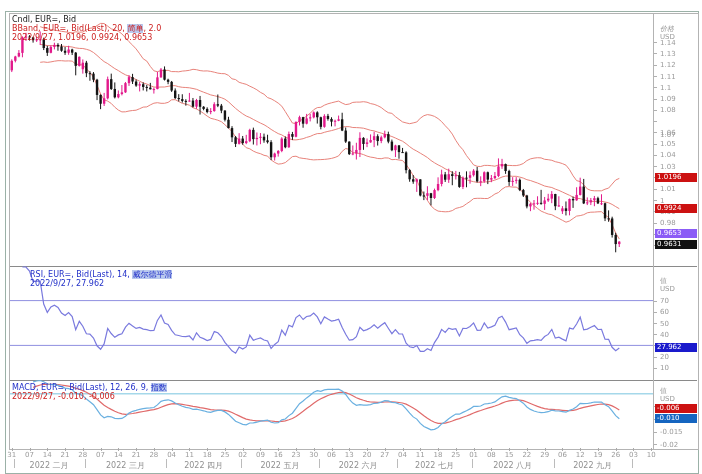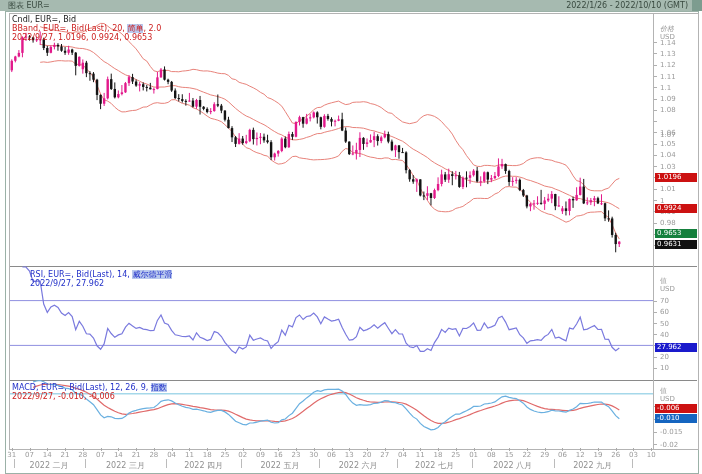--- a/index.html
+++ b/index.html
@@ -38,25 +38,20 @@
            font-size:7px;color:#9a9a9a;}
   .xmonlbl{position:absolute;top:11px;width:70px;margin-left:-35px;text-align:center;
            font-size:8px;color:#8f8f8f;white-space:nowrap;}
   .xtick{position:absolute;top:-1px;width:1px;height:3px;background:#aaa;}
   .xbound{position:absolute;top:10px;width:1px;height:9px;background:#bbb;}
 </style>
 </head>
 <body>
 
 <div class="screen">
-  <div class="titlebar">
-    <span class="tb-title">图表 EUR=</span>
-    <span class="tb-range">2022/1/26 - 2022/10/10 (GMT)</span>
-    <span class="tb-cap"></span>
-  </div>
 
   <div class="frame"></div>
   <div class="plotbox"></div>
 
   <svg id="svg-main" width="643" height="248">
       <g>
         <path d="M30.2 12.7L33.7 13.8L37.3 14.7L40.9 15.5L44.4 16.1L48.0 16.7L51.5 17.3L55.1 17.8L58.6 18.4L62.2 18.8L65.7 17.8L69.3 18.2L72.8 18.0L76.4 15.9L79.9 14.2L83.5 13.8L87.0 11.6L90.6 9.4L94.1 9.5L97.7 12.1L101.2 14.8L104.8 15.9L108.4 17.2L111.9 19.9L115.5 23.8L119.0 27.7L122.6 31.2L126.1 34.9L129.7 39.8L133.2 44.8L136.8 47.1L140.3 52.4L143.9 56.8L147.4 57.7L151.0 56.6L154.5 56.6L158.1 56.3L161.6 57.6L165.2 57.6L168.7 57.8L172.3 57.1L175.8 56.8L179.4 56.3L183.0 55.3L186.5 55.7L190.1 56.6L193.6 57.0L197.2 56.9L200.7 57.4L204.3 58.2L207.8 59.1L211.4 59.6L214.9 59.7L218.5 61.4L222.0 64.8L225.6 65.6L229.1 68.3L232.7 69.4L236.2 70.3L239.8 72.2L243.3 73.8L246.9 75.8L250.5 78.4L254.0 80.2L257.6 83.6L261.1 84.8L264.7 86.8L268.2 89.1L271.8 92.2L275.3 97.6L278.9 103.4L282.4 109.0L286.0 109.6L289.5 106.9L293.1 105.0L296.6 102.0L300.2 99.3L303.7 95.7L307.3 93.6L310.8 93.3L314.4 91.2L317.9 89.8L321.5 88.8L325.1 87.9L328.6 87.1L332.2 89.1L335.7 90.6L339.3 90.0L342.8 88.4L346.4 88.1L349.9 88.1L353.5 87.7L357.0 88.2L360.6 89.6L364.1 90.3L367.7 91.7L371.2 93.5L374.8 96.4L378.3 98.7L381.9 99.4L385.4 102.6L389.0 105.3L392.5 107.9L396.1 108.9L399.7 109.7L403.2 108.9L406.8 108.0L410.3 104.2L413.9 101.7L417.4 100.6L421.0 101.2L424.5 102.4L428.1 104.6L431.6 107.6L435.2 111.7L438.7 115.3L442.3 120.1L445.8 126.4L449.4 131.8L452.9 135.7L456.5 141.6L460.0 146.1L463.6 150.9L467.2 152.3L470.7 152.5L474.3 151.4L477.8 151.4L481.4 151.7L484.9 152.2L488.5 151.0L492.0 150.9L495.6 151.3L499.1 151.4L502.7 151.6L506.2 151.6L509.8 150.9L513.3 149.5L516.9 146.6L520.4 144.9L524.0 144.1L527.5 143.7L531.1 143.9L534.6 145.3L538.2 145.7L541.8 146.3L545.3 147.7L548.9 148.5L552.4 149.6L556.0 151.2L559.5 155.6L563.1 161.8L566.6 166.6L570.2 167.6L573.7 170.7L577.3 174.9L580.8 176.4L584.4 176.8L587.9 176.8L591.5 176.8L595.0 175.2L598.6 174.1L602.1 170.1L605.7 166.0L609.3 164.4" fill="none" stroke="#e8837b" stroke-width="1"></path>
         <path d="M30.2 30.5L33.7 30.8L37.3 31.6L40.9 31.7L44.4 31.6L48.0 31.7L51.5 32.0L55.1 32.4L58.6 32.6L62.2 33.0L65.7 33.9L69.3 34.4L72.8 34.5L76.4 35.3L79.9 36.4L83.5 38.5L87.0 41.4L90.6 44.7L94.1 47.6L97.7 49.6L101.2 52.1L104.8 54.6L108.4 56.6L111.9 58.9L115.5 60.8L119.0 62.3L122.6 63.9L126.1 65.5L129.7 67.2L133.2 69.0L136.8 70.0L140.3 71.7L143.9 73.0L147.4 73.2L151.0 73.0L154.5 73.0L158.1 72.3L161.6 71.7L165.2 71.7L168.7 72.7L172.3 73.3L175.8 73.5L179.4 73.8L183.0 74.5L186.5 75.3L190.1 76.8L193.6 78.2L197.2 79.5L200.7 80.9L204.3 81.7L207.8 82.6L211.4 83.7L214.9 85.2L218.5 87.8L222.0 91.1L225.6 94.4L229.1 97.2L232.7 99.8L236.2 102.0L239.8 103.5L243.3 105.4L246.9 107.3L250.5 109.1L254.0 110.7L257.6 112.9L261.1 115.4L264.7 117.6L268.2 119.6L271.8 120.9L275.3 123.1L278.9 124.5L282.4 125.8L286.0 125.9L289.5 125.4L293.1 124.7L296.6 123.4L300.2 122.4L303.7 120.8L307.3 119.6L310.8 119.5L314.4 118.3L317.9 117.4L321.5 116.6L325.1 115.6L328.6 114.5L332.2 113.2L335.7 112.6L339.3 112.7L342.8 113.5L346.4 113.6L349.9 113.8L353.5 114.2L357.0 115.2L360.6 116.3L364.1 116.9L367.7 118.1L371.2 119.1L374.8 120.2L378.3 121.4L381.9 122.5L385.4 124.0L389.0 125.7L392.5 127.2L396.1 129.7L399.7 132.7L403.2 135.2L406.8 137.1L410.3 139.2L413.9 141.3L417.4 143.5L421.0 146.5L424.5 148.8L428.1 150.9L431.6 152.6L435.2 154.8L438.7 156.4L442.3 158.4L445.8 160.4L449.4 162.7L452.9 164.1L456.5 165.7L460.0 166.8L463.6 167.7L467.2 168.3L470.7 168.4L474.3 167.9L477.8 167.9L481.4 167.1L484.9 166.1L488.5 164.7L492.0 163.0L495.6 162.1L499.1 162.0L502.7 162.3L506.2 162.3L509.8 163.1L513.3 164.1L516.9 165.7L520.4 166.5L524.0 167.8L527.5 169.0L531.1 170.5L534.6 172.0L538.2 172.8L541.8 173.5L545.3 175.1L548.9 176.4L552.4 178.0L556.0 179.7L559.5 181.3L563.1 183.1L566.6 184.3L570.2 184.6L573.7 185.7L577.3 186.8L580.8 187.3L584.4 187.5L587.9 187.3L591.5 187.3L595.0 188.0L598.6 188.8L602.1 190.4L605.7 192.6L609.3 194.7" fill="none" stroke="#e8837b" stroke-width="1"></path>
         <path d="M30.2 48.3L33.7 47.9L37.3 48.4L40.9 47.9L44.4 47.2L48.0 46.7L51.5 46.7L55.1 47.0L58.6 46.9L62.2 47.1L65.7 50.1L69.3 50.6L72.8 51.0L76.4 54.8L79.9 58.5L83.5 63.2L87.0 71.2L90.6 80.0L94.1 85.8L97.7 87.1L101.2 89.4L104.8 93.2L108.4 96.1L111.9 97.9L115.5 97.8L119.0 97.0L122.6 96.5L126.1 96.2L129.7 94.7L133.2 93.1L136.8 92.9L140.3 90.9L143.9 89.2L147.4 88.7L151.0 89.3L154.5 89.3L158.1 88.4L161.6 85.8L165.2 85.7L168.7 87.5L172.3 89.4L175.8 90.1L179.4 91.2L183.0 93.7L186.5 95.0L190.1 97.0L193.6 99.4L197.2 102.1L200.7 104.3L204.3 105.2L207.8 106.2L211.4 107.7L214.9 110.7L218.5 114.1L222.0 117.5L225.6 123.1L229.1 126.1L232.7 130.2L236.2 133.7L239.8 134.8L243.3 137.1L246.9 138.7L250.5 139.7L254.0 141.3L257.6 142.1L261.1 145.9L264.7 148.4L268.2 150.1L271.8 149.7L275.3 148.6L278.9 145.6L282.4 142.6L286.0 142.2L289.5 143.8L293.1 144.4L296.6 144.8L300.2 145.5L303.7 145.9L307.3 145.7L310.8 145.6L314.4 145.4L317.9 145.0L321.5 144.4L325.1 143.4L328.6 141.9L332.2 137.3L335.7 134.5L339.3 135.4L342.8 138.5L346.4 139.1L349.9 139.5L353.5 140.6L357.0 142.1L360.6 143.1L364.1 143.6L367.7 144.5L371.2 144.7L374.8 143.9L378.3 144.0L381.9 145.7L385.4 145.4L389.0 146.0L392.5 146.5L396.1 150.5L399.7 155.7L403.2 161.6L406.8 166.3L410.3 174.2L413.9 181.0L417.4 186.3L421.0 191.8L424.5 195.1L428.1 197.1L431.6 197.5L435.2 197.8L438.7 197.6L442.3 196.6L445.8 194.4L449.4 193.5L452.9 192.4L456.5 189.8L460.0 187.5L463.6 184.6L467.2 184.3L470.7 184.3L474.3 184.5L477.8 184.5L481.4 182.5L484.9 180.0L488.5 178.5L492.0 175.2L495.6 172.9L499.1 172.6L502.7 173.1L506.2 173.1L509.8 175.4L513.3 178.7L516.9 184.7L520.4 188.1L524.0 191.5L527.5 194.4L531.1 197.1L534.6 198.6L538.2 200.0L541.8 200.7L545.3 202.6L548.9 204.4L552.4 206.3L556.0 208.2L559.5 207.0L563.1 204.5L566.6 202.1L570.2 201.6L573.7 200.7L577.3 198.8L580.8 198.2L584.4 198.1L587.9 197.8L591.5 197.7L595.0 200.9L598.6 203.5L602.1 210.7L605.7 219.1L609.3 225.0" fill="none" stroke="#e8837b" stroke-width="1"></path>
       </g>
@@ -505,21 +500,21 @@
       <div class="tickdash" style="top: 393.283px;"></div>
       <div class="ticklbl" style="left: 6px; top: 389.783px;">-0.005</div>
       <div class="tickdash" style="top: 405.925px;"></div>
       <div class="ticklbl" style="left: 6px; top: 402.425px;">-0.01</div>
       <div class="tickdash" style="top: 418.566px;"></div>
       <div class="ticklbl" style="left: 6px; top: 415.066px;">-0.015</div>
       <div class="tickdash" style="top: 431.208px;"></div>
       <div class="ticklbl" style="left: 6px; top: 427.708px;">-0.02</div>
       <div class="tag" style="background: rgb(204, 17, 17); top: 160.405px;">1.0196</div>
       <div class="tag" style="background: rgb(204, 17, 17); top: 191.067px;">0.9924</div>
-      <div class="tag" style="background: #15803d; top: 215.616px;">0.9653</div>
+      <div class="tag" style="background: #8b5cf6; top: 215.616px;">0.9653</div>
       <div class="tag" style="background: rgb(17, 17, 17); top: 227.096px;">0.9631</div>
       <div class="tag" style="background: rgb(26, 26, 204); top: 330.183px;">27.962</div>
       <div class="tag" style="background: rgb(204, 17, 17); top: 391.311px;">-0.006</div>
       <div class="tag" style="background: rgb(21, 101, 192); top: 401.425px;">-0.010</div>
     </div>
   <div class="xaxis" id="xaxis">
       <div class="xtick" style="left: 2.77624px;"></div>
       <div class="xdaylbl" style="left: 2.77624px;">31</div>
       <div class="xtick" style="left: 20.5387px;"></div>
       <div class="xdaylbl" style="left: 20.5387px;">07</div>

